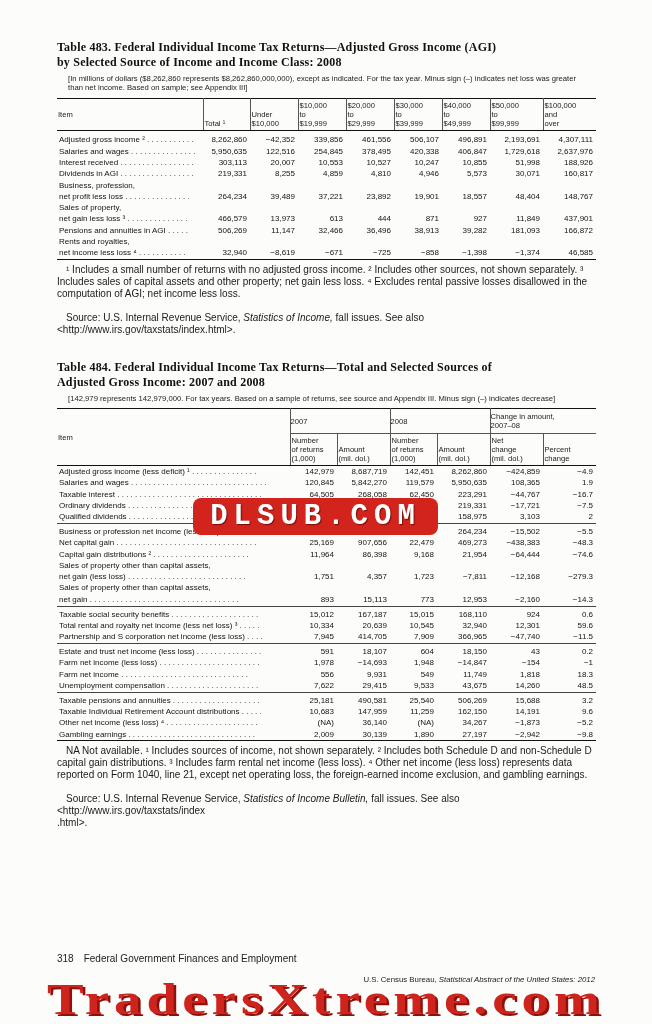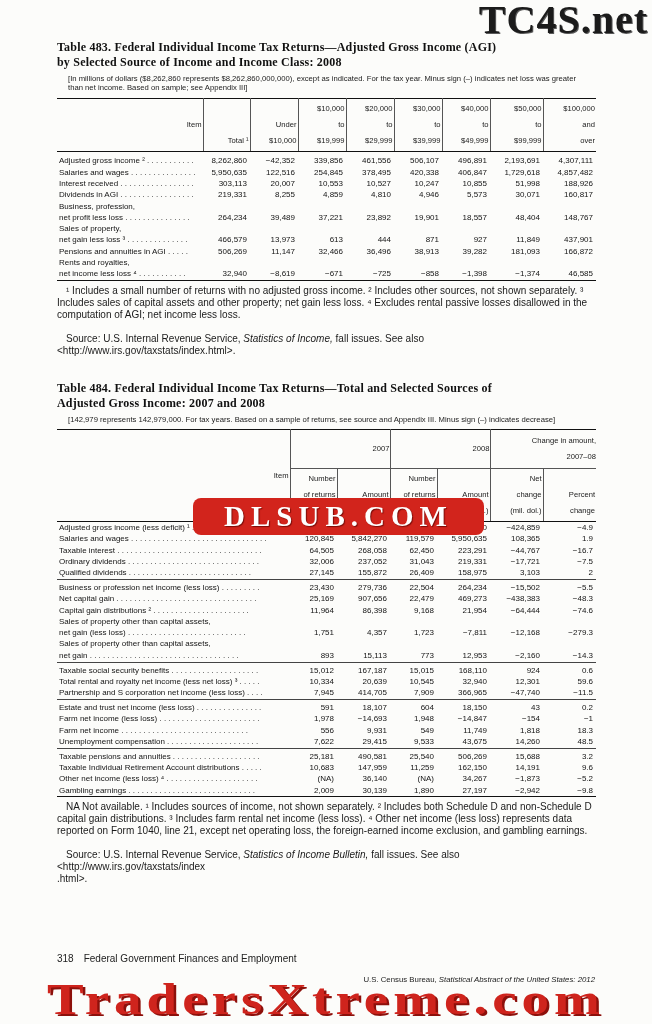--- a/index.html
+++ b/index.html
@@ -16,21 +16,21 @@
     font-size:12px; line-height:14.5px; letter-spacing:0.2px;
     max-width:452px; margin-bottom:5px; color:#111;
   }
   .note { font-size:7.7px; line-height:9.4px; max-width:525px; margin-bottom:5px; color:#222;margin-left:11px; }
 
   table.dtable {
     border-collapse:collapse; table-layout:fixed; width:539px;
     border-top:1.2px solid #111; border-bottom:1.2px solid #111;
   }
   .dtable th {
-    font-weight:normal; font-size:7.6px; line-height:16px; text-align:right;
+    font-weight:normal; font-size:7.6px; line-height:9px; text-align:left;
     vertical-align:bottom; white-space:pre-line; padding:2px 1px;
     border-left:0.8px solid #555; color:#1a1a1a;
   }
   .dtable th.item-head { border-left:none; vertical-align:middle; border-bottom:1.1px solid #111; }
   .dtable thead tr:last-child th { border-bottom:1.1px solid #111; }
   .t484 th.group { vertical-align:middle; padding:3px 0; border-bottom:0.8px solid #555; }
 
   .dtable td { font-size:8px; line-height:10.3px; padding:0.5px 3px 0.5px 2px; color:#141414; }
   td.item { white-space:nowrap; overflow:hidden; }
   td.num { text-align:right; }
@@ -45,25 +45,25 @@
   .footer-left { position:absolute; left:57px; top:953px; font-size:10px; color:#222; }
   .pageno { margin-right:10px; }
   .footer-credit { position:absolute; right:57px; top:975px; font-size:7.8px; color:#222; }
 
   .wm-top {
     position:absolute; top:0; right:4px;
     font-family:"Liberation Serif", serif; font-weight:bold; font-size:40px; line-height:40px;
     color:#1b1b1b; letter-spacing:1px; text-shadow:1px 1px 0 #5a5a5a;
   }
   .wm-mid {
-    position:absolute; top:498px; left:193px; width:291px; height:37px;
+    position:absolute; top:498px; left:193px; width:245px; height:37px;
     background:#d2241c; border-radius:8px;
     display:flex; align-items:center; justify-content:center;
     color:#ffffff; font-weight:bold; font-size:29px; letter-spacing:6px;
-    font-family:Liberation Serif, serif; text-shadow:1px 1px 1px #7a0c08;
+    font-family:Liberation Mono, monospace; text-shadow:1px 1px 1px #7a0c08;
   }
   .wm-bottom {
     position:absolute; top:978px; left:0; width:652px; text-align:center;
     font-family:"Liberation Serif", serif; font-weight:bold;
     font-size:44px; line-height:44px; color:#cf241d; letter-spacing:4px;
     text-shadow:2px 2px 0 #8d100b; transform:scaleX(1.25);
   }
 </style>
 </head>
 <body>
@@ -127,21 +127,21 @@
             </tr>
             <tr>
               <td class="item ind1">Salaries and wages . . . . . . . . . . . . . . .</td>
               <td class="num">5,950,635</td>
               <td class="num">122,516</td>
               <td class="num">254,845</td>
               <td class="num">378,495</td>
               <td class="num">420,338</td>
               <td class="num">406,847</td>
               <td class="num">1,729,618</td>
-              <td class="num">4,857,482</td>
+              <td class="num">2,637,976</td>
             </tr>
             <tr>
               <td class="item ind1">Interest received . . . . . . . . . . . . . . . . .</td>
               <td class="num">303,113</td>
               <td class="num">20,007</td>
               <td class="num">10,553</td>
               <td class="num">10,527</td>
               <td class="num">10,247</td>
               <td class="num">10,855</td>
               <td class="num">51,998</td>
@@ -509,17 +509,16 @@
 
   </div>
 
   <div class="footer-left">
     <span class="pageno">318</span><span>Federal Government Finances and Employment</span>
   </div>
   <div class="footer-credit">
     <span>U.S. Census Bureau, </span><i>Statistical Abstract of the United States: 2012</i>
   </div>
 
-  <div class="wm-top">TC4S.net</div>
   <div class="wm-mid" style="background: rgb(210, 36, 28);">DLSUB.COM</div>
   <div class="wm-bottom">TradersXtreme.com</div>
 
 </div>
 
 </body></html>

